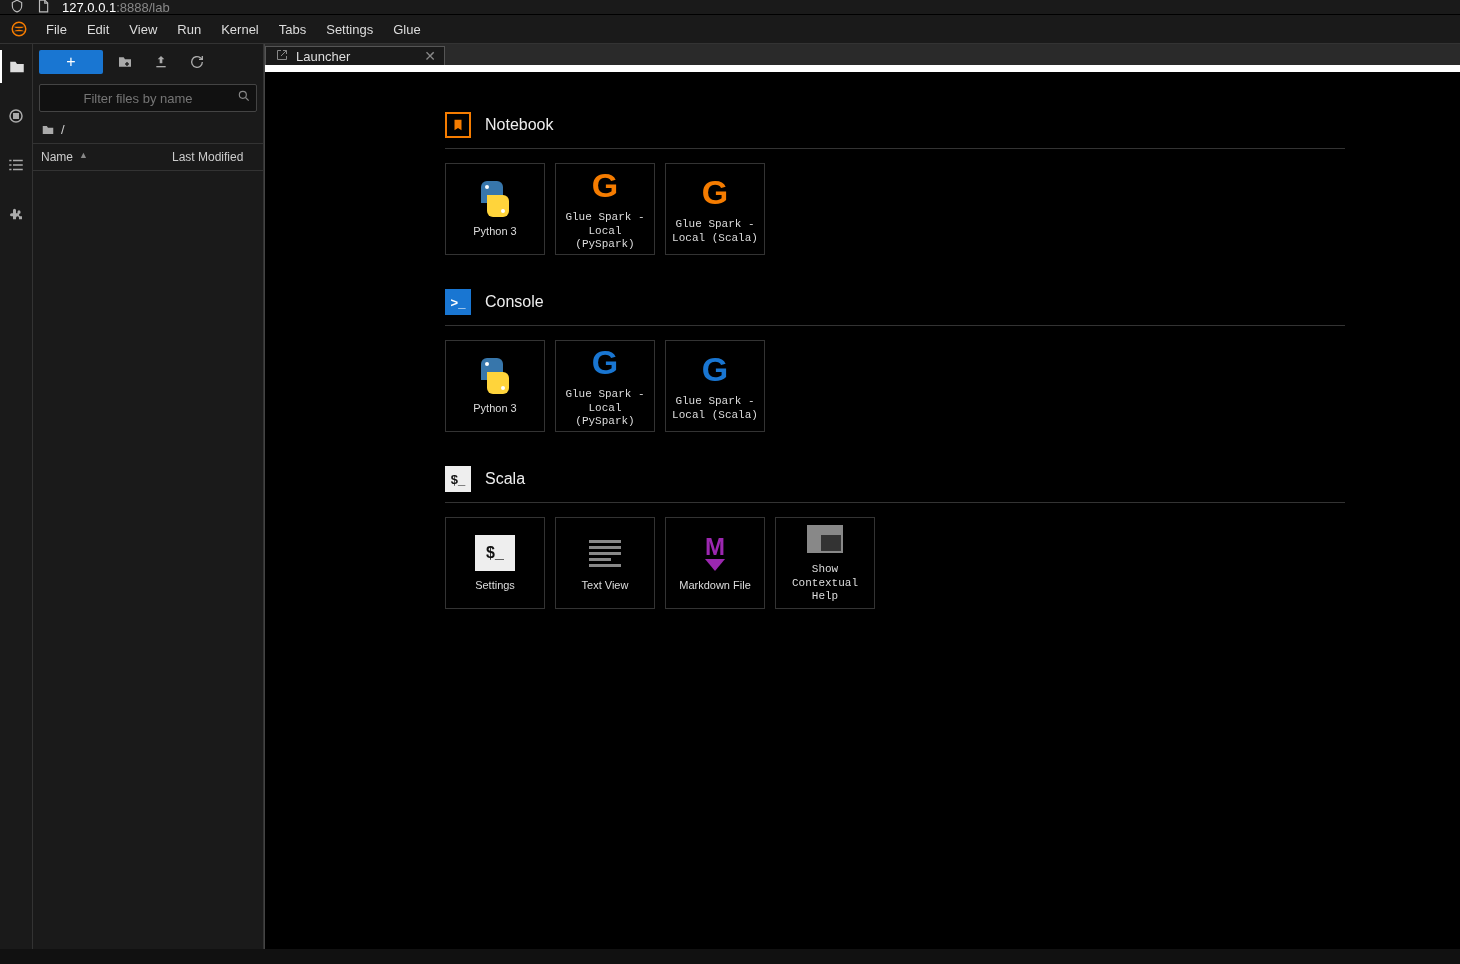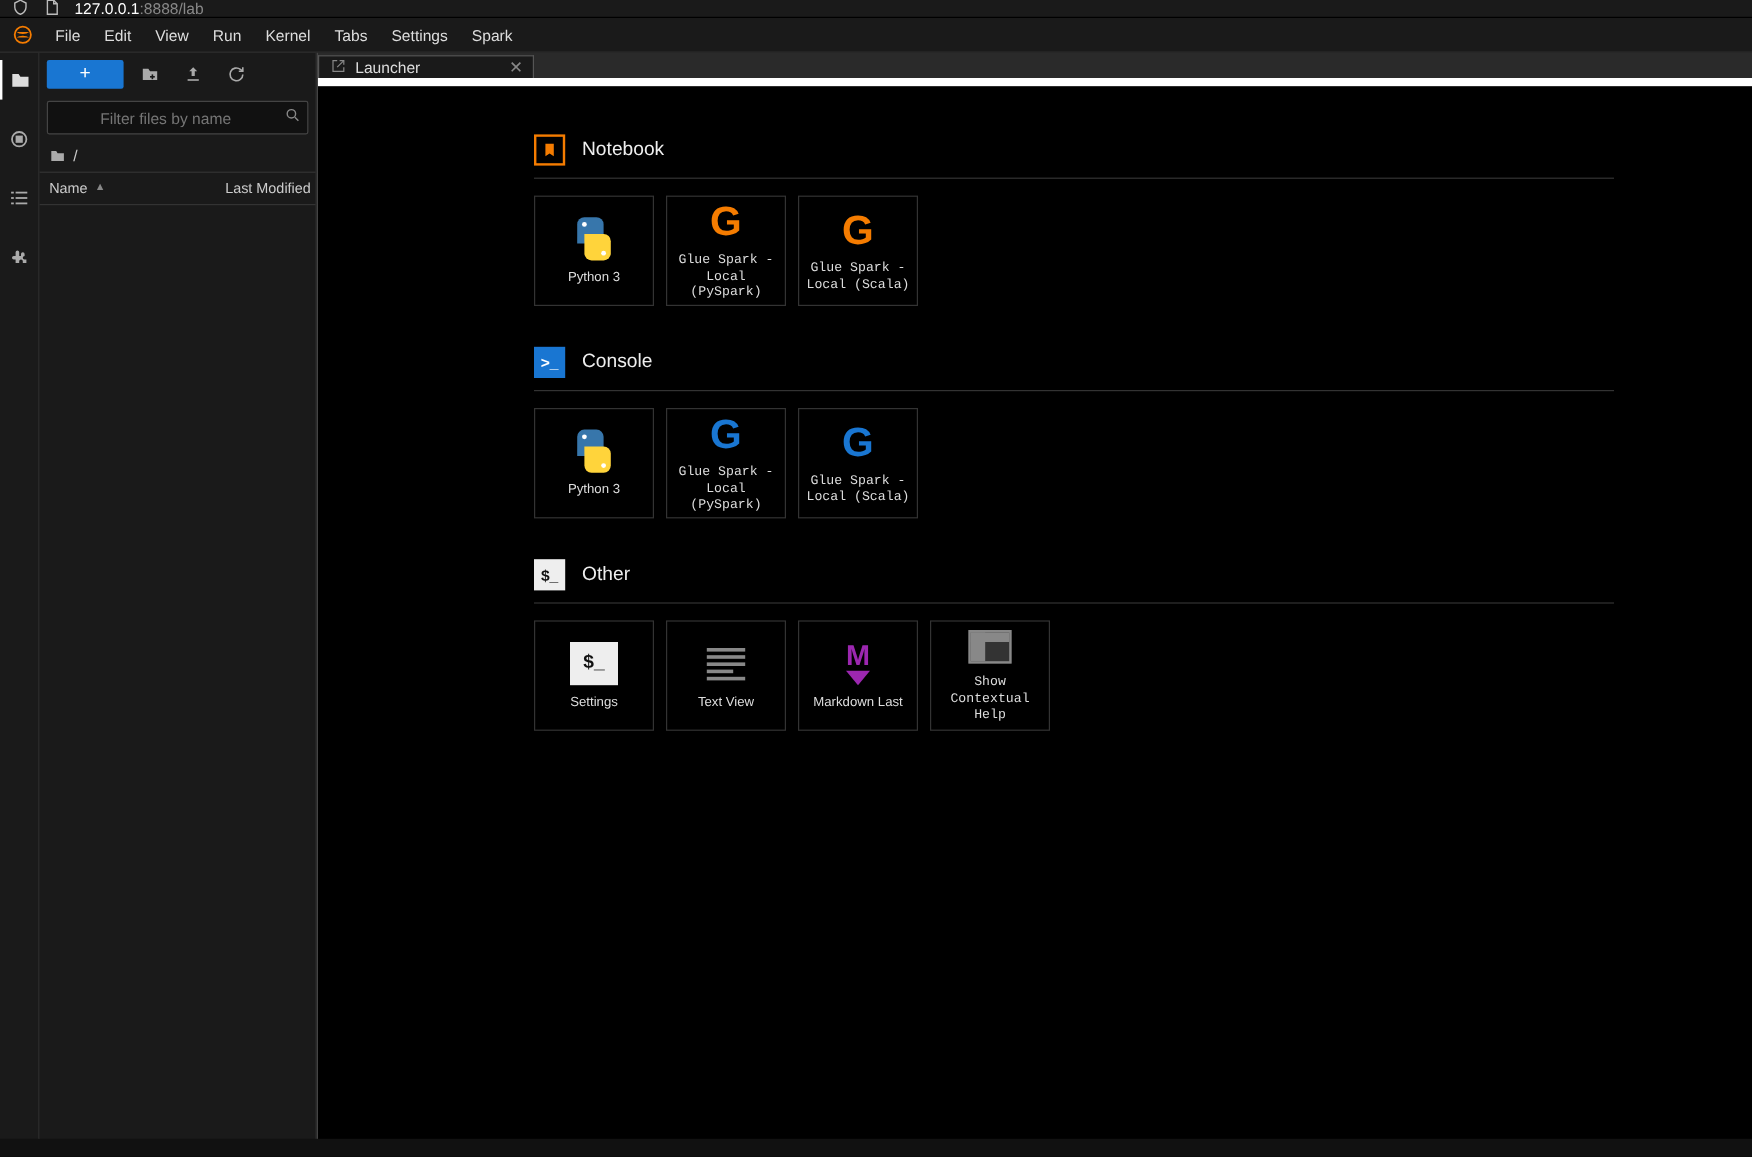--- a/index.html
+++ b/index.html
@@ -29,21 +29,21 @@
 .filepanel { width: 231px; background: #1a1a1a; border-right: 1px solid #333; display: flex; flex-direction: column; }
 .toolbar { display: flex; align-items: center; padding: 6px 6px; gap: 8px; }
 .btn-new { background: #1976d2; color: #fff; width: 64px; height: 24px; display:flex;align-items:center;justify-content:center; border-radius:2px; font-size:16px; cursor:pointer;}
 .tb-icon { width:28px; height:24px; display:flex;align-items:center;justify-content:center; color:#aaa; cursor:pointer;}
 .filterwrap { margin: 4px 6px; position: relative; }
 .filterwrap input { width: 100%; height: 28px; background: #111; border: 1px solid #444; color: #ccc; padding: 0 28px 0 8px; font-size: 13px; border-radius:2px;text-align:center;}
 .filterwrap .sicon { position:absolute; right:6px; top:5px; color:#888; }
 .breadcrumb { padding: 6px 8px; font-size: 13px; color:#ccc; border-bottom: 1px solid #333; display:flex; align-items:center; gap:6px;}
 .fileheader { display:flex; font-size:12px; color:#ccc; border-bottom:1px solid #333; }
 .fh-name { flex:1; padding:6px 8px; display:flex; align-items:flex-start; gap:6px;}
-.fh-mod { width:95px; padding:6px 4px; text-align:right; }
+.fh-mod { width:95px; padding:6px 4px; }
 .sortarrow { font-size:9px; color:#888;}
 
 
 .mainarea { flex:1; background:#111; display:flex; flex-direction:column; border-left:1px solid #444;}
 .tabbar { height:28px; background:#2a2a2a; display:flex; align-items:stretch; border-bottom:7px solid #ffffff;}
 .tab { background:#1a1a1a; border:1px solid #555; border-bottom:none; margin-top:2px; padding:0 10px; display:flex; align-items:center; gap:8px; font-size:13px; color:#ddd; min-width:180px; position:relative;}
 .tab .close { color:#888; cursor:pointer; font-size:14px; position:absolute; right:8px;}
 .tab .ticon { color:#888; }
 
 .launcher { flex:1; background:#000; overflow:auto; padding: 40px 0 40px 180px; }
@@ -121,21 +121,21 @@
         <path d="M5 15a8 4 0 0 1 14 0" fill="#f57c00"></path>
       </svg>
   </span>
   <div class="menuitem">File</div>
   <div class="menuitem">Edit</div>
   <div class="menuitem">View</div>
   <div class="menuitem">Run</div>
   <div class="menuitem">Kernel</div>
   <div class="menuitem">Tabs</div>
   <div class="menuitem">Settings</div>
-  <div class="menuitem">Spark</div>
+  <div class="menuitem">Glue</div>
 </div>
 
 <div class="app">
 
   <div class="activitybar">
     <div class="aitem active">
       <svg width="18" height="18" viewBox="0 0 24 24" fill="#ddd">
           <path d="M3 5h7l2 3h9v11H3z"></path>
         </svg>
     </div>
@@ -289,21 +289,21 @@
             <div class="cicon c-blue">G</div>
             <div class="clabel multi">Glue Spark -
 Local (Scala)</div>
           </div>
         </div>
       </div>
 
       <div class="section">
         <div class="section-head">
           <div class="oth-iconbox">$_</div>
-          <div class="title">Other</div>
+          <div class="title">Scala</div>
         </div>
         <div class="section-divider"></div>
         <div class="cards">
           <div class="card">
             <div class="cicon">
                 <div class="term-icon">$_</div>
               </div>
             <div class="clabel">Settings</div>
           </div>
           <div class="card">
@@ -318,21 +318,21 @@
             </div>
             <div class="clabel">Text View</div>
           </div>
           <div class="card">
             <div class="cicon">
               <div class="md-icon">
                   <div class="m">M</div>
                   <div class="arrow"></div>
                 </div>
             </div>
-            <div class="clabel">Markdown Last</div>
+            <div class="clabel">Markdown File</div>
           </div>
           <div class="card">
             <div class="cicon">
                 <div class="ctx-icon"></div>
               </div>
             <div class="clabel multi">Show
 Contextual Help</div>
           </div>
         </div>
       </div>

